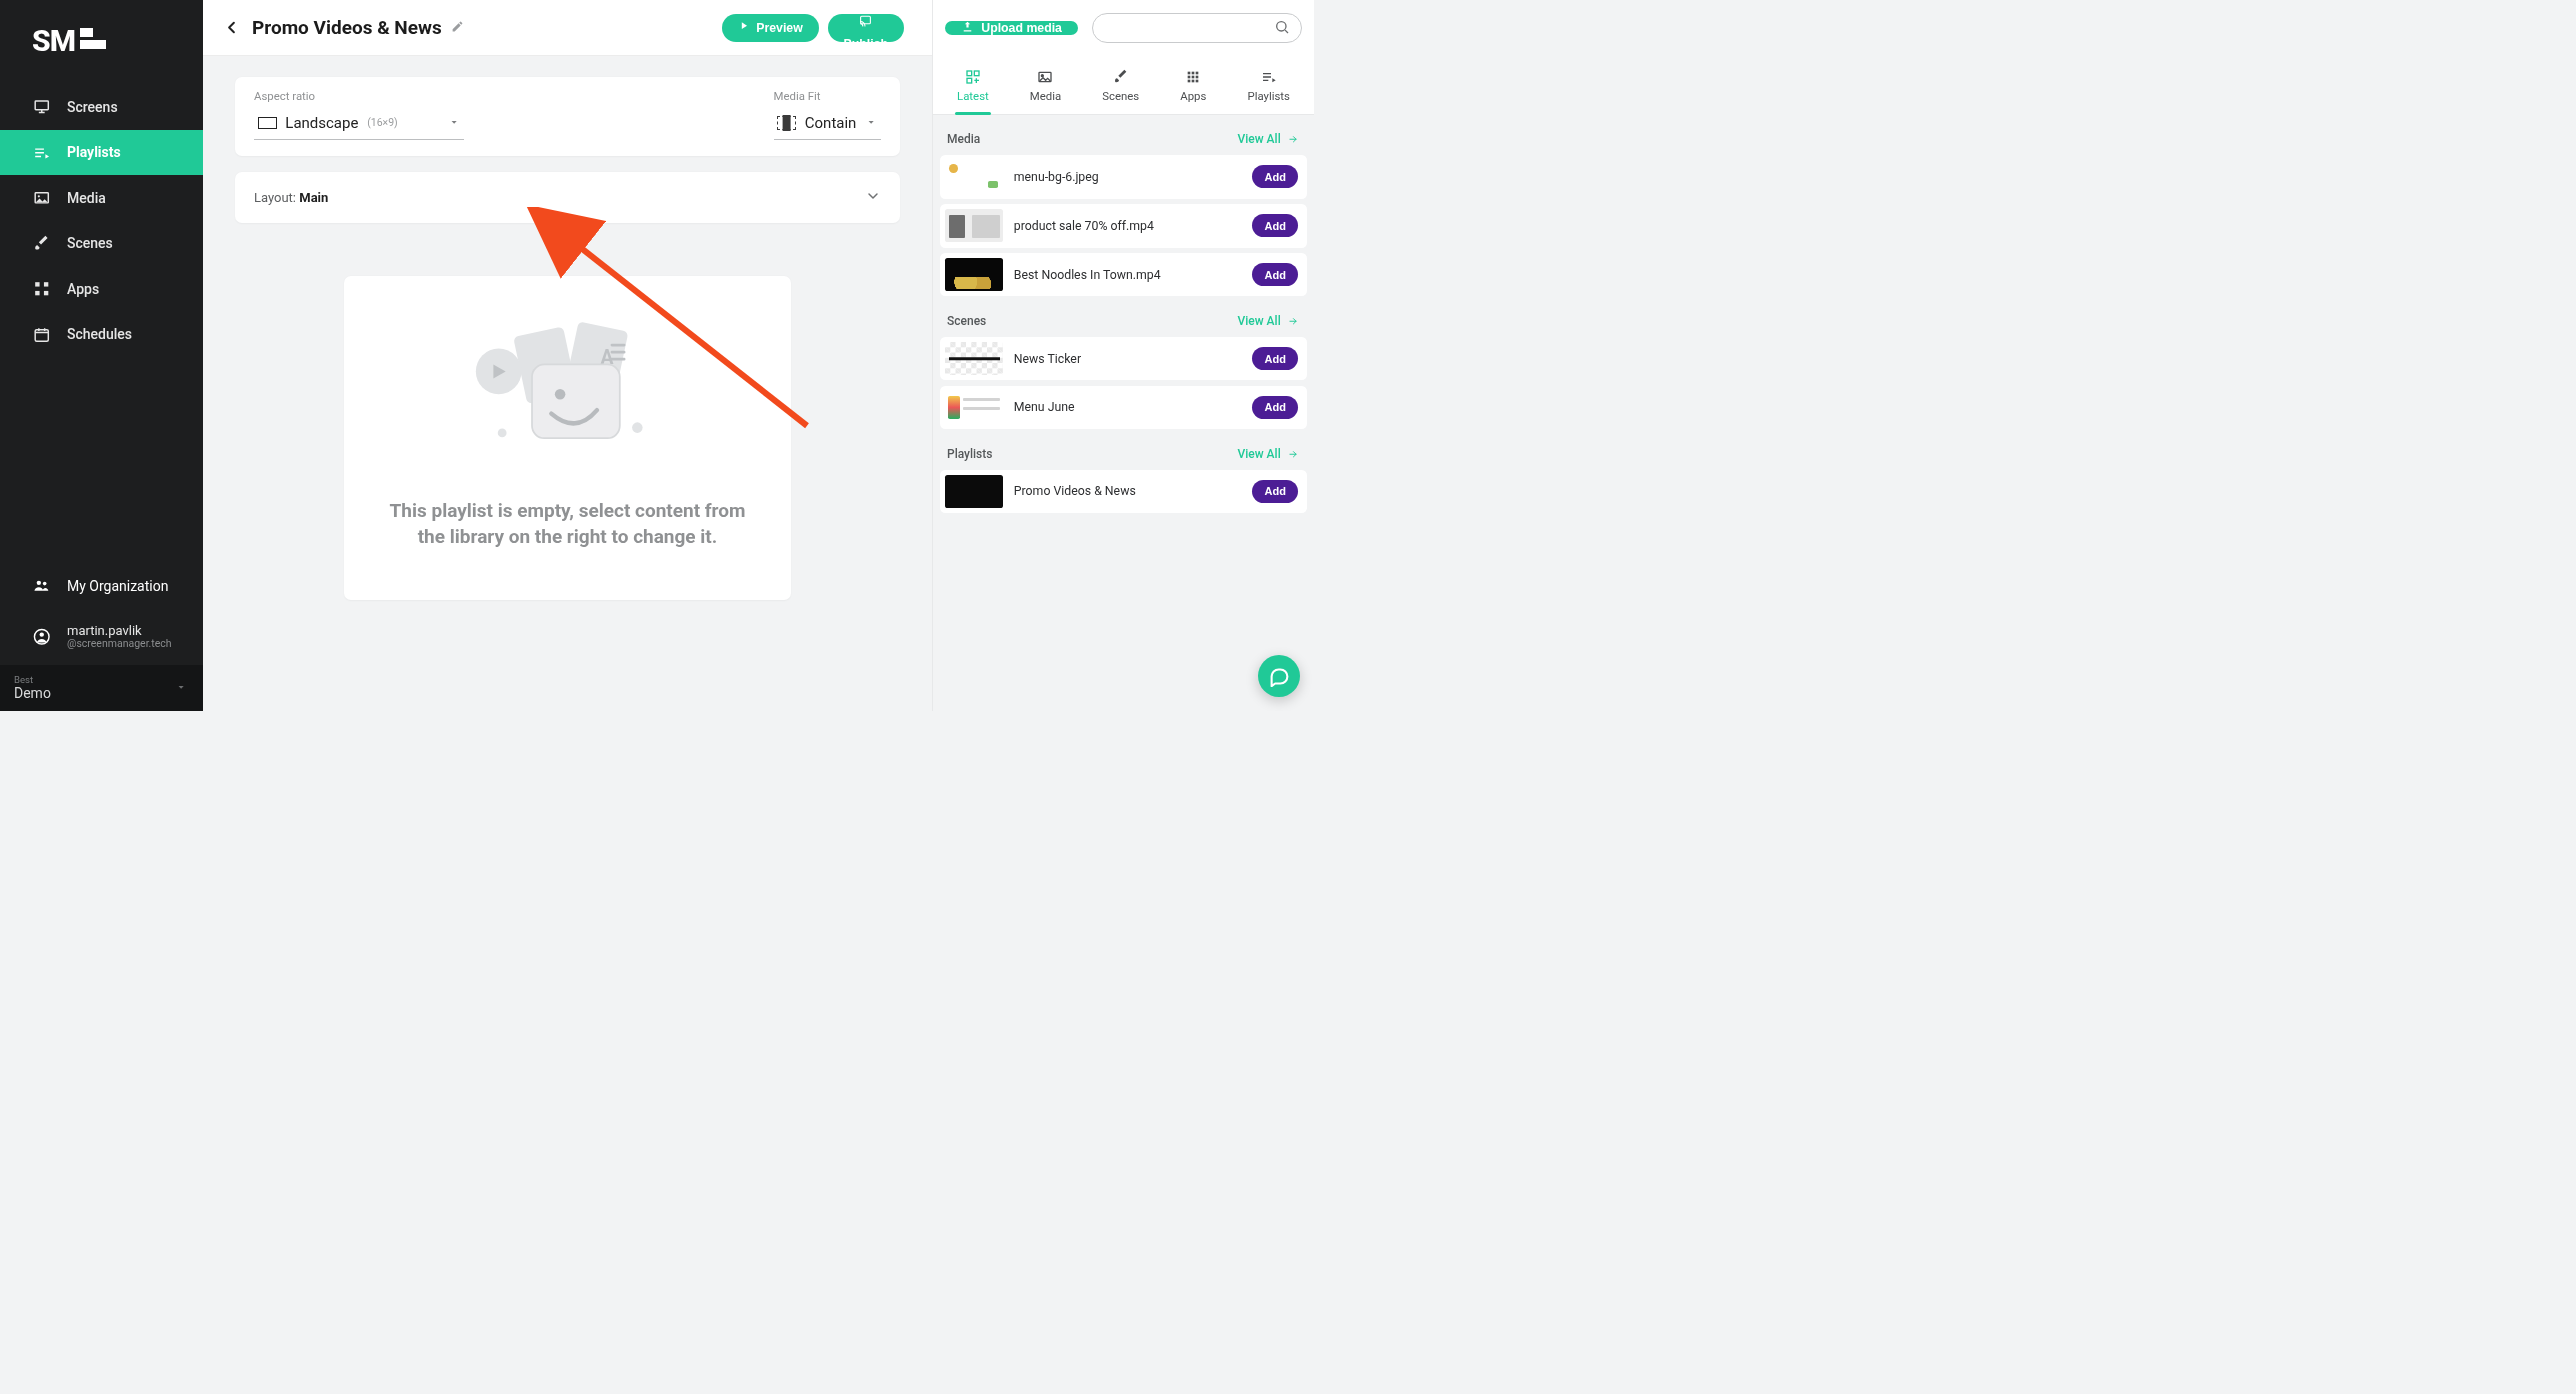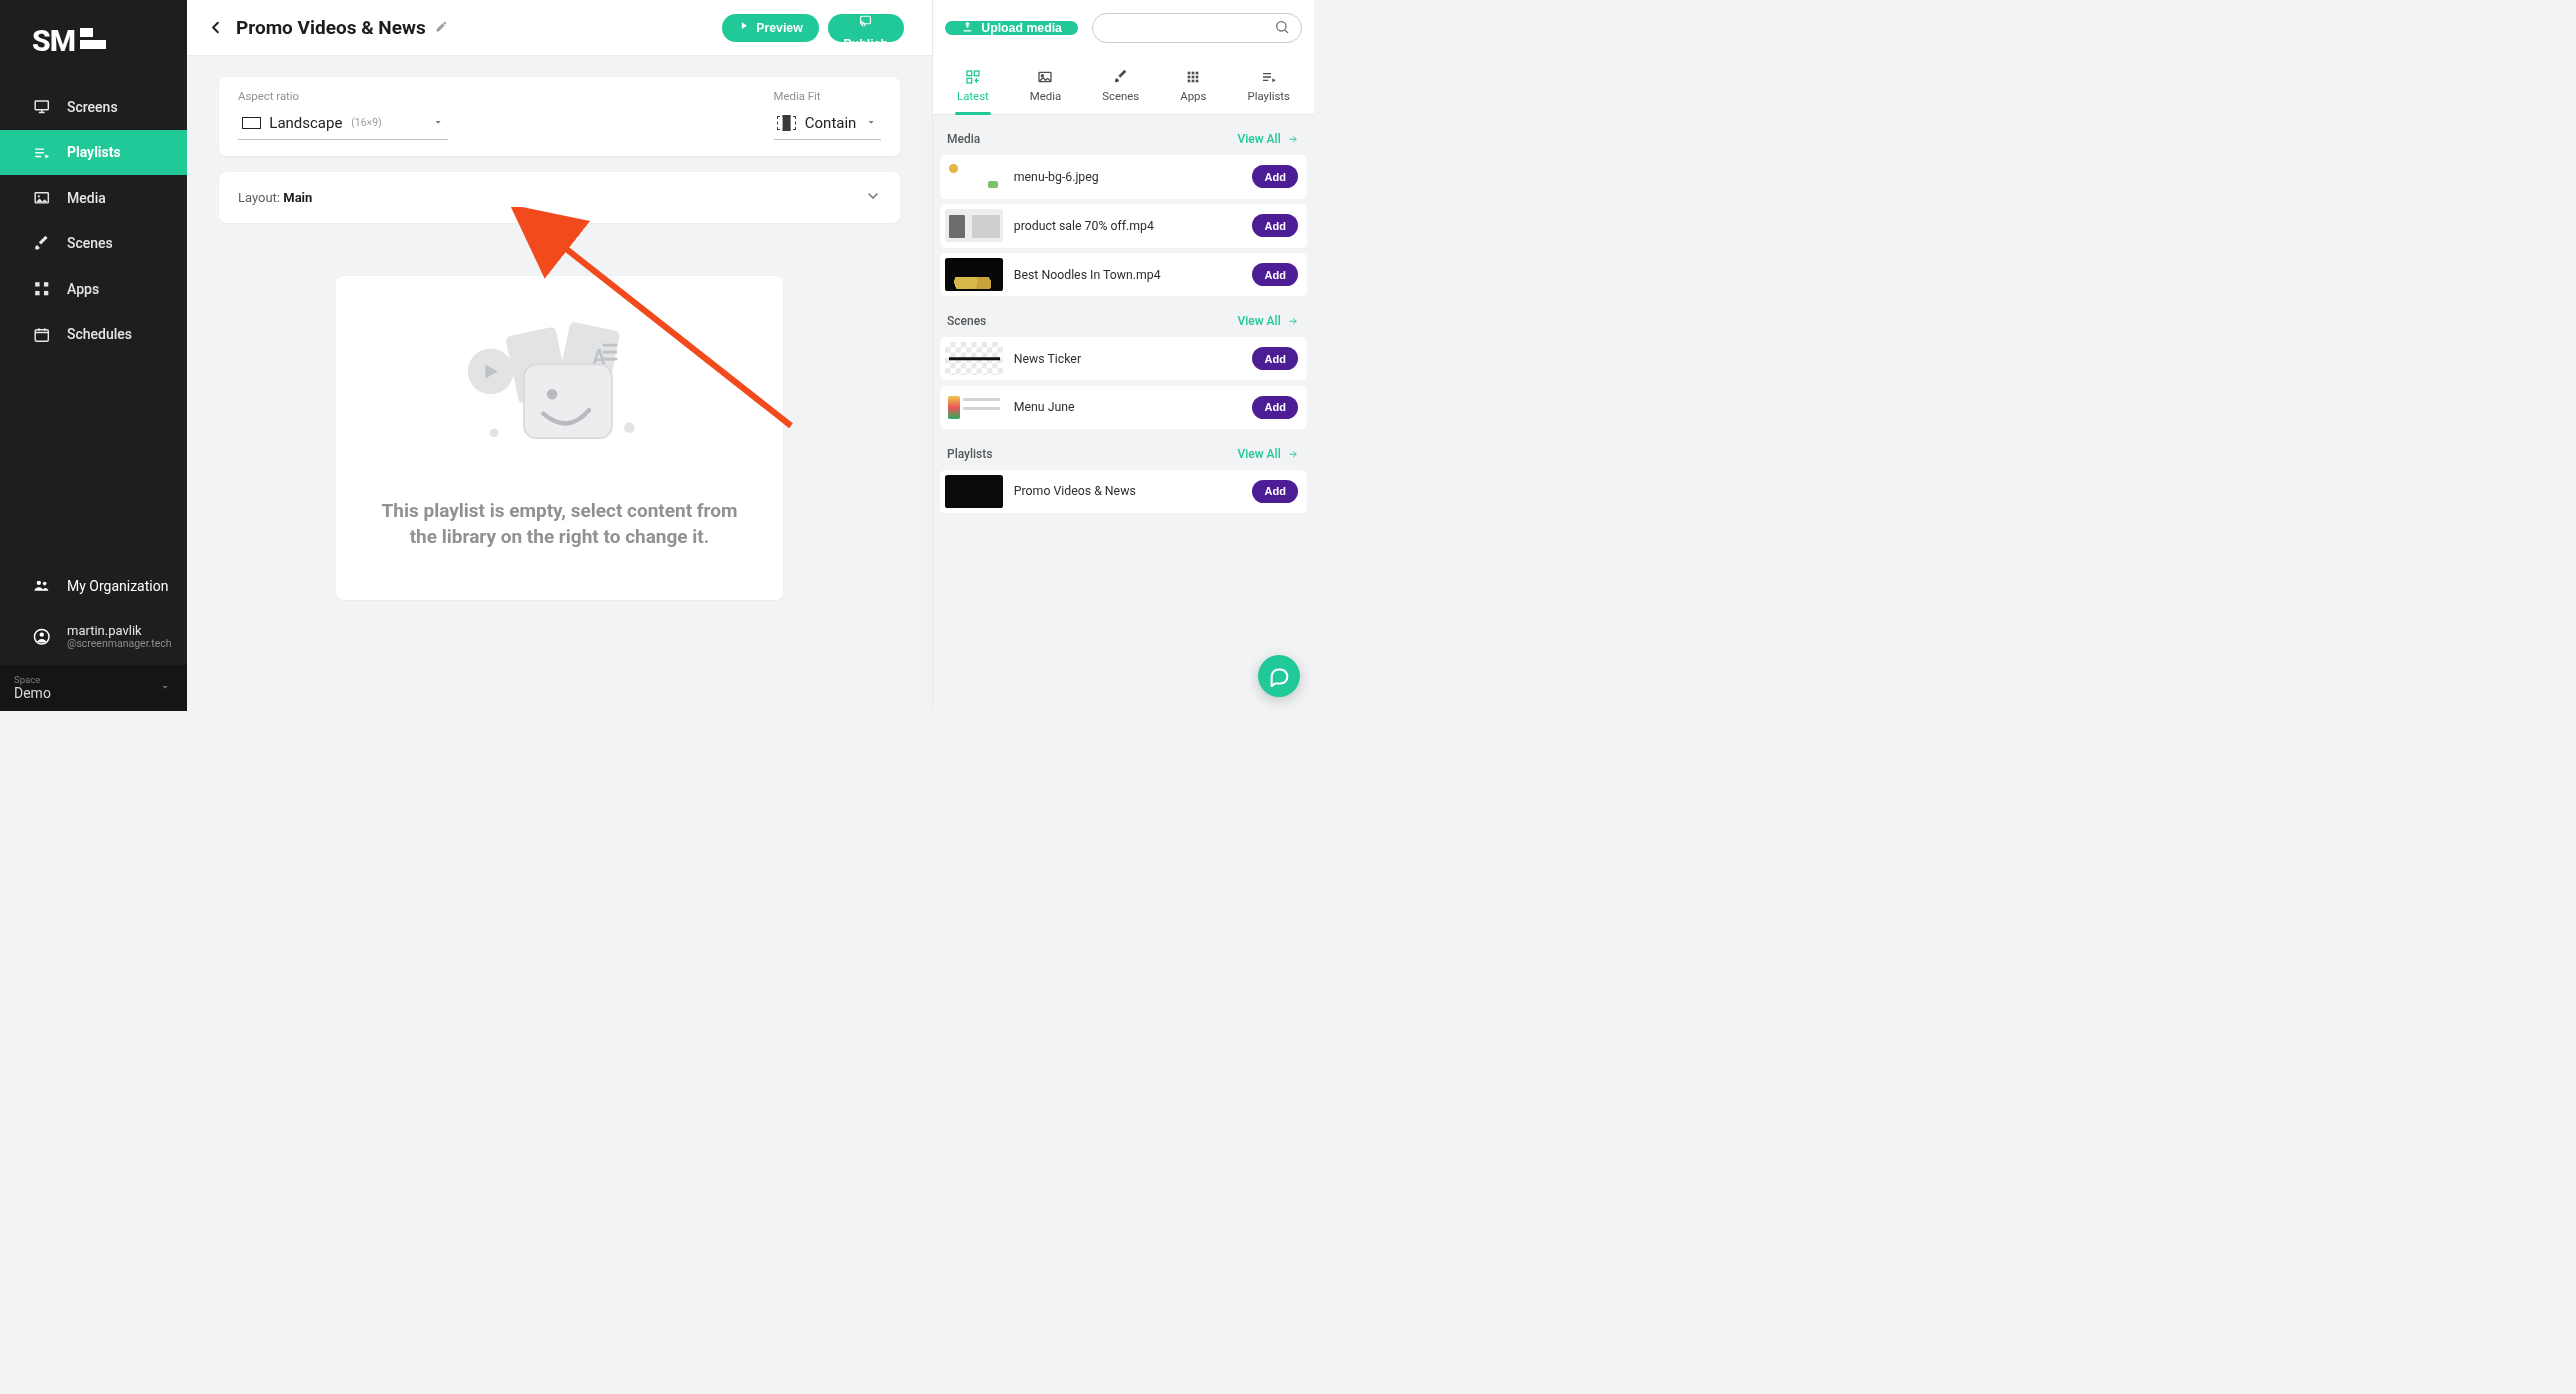--- a/index.html
+++ b/index.html
@@ -8,21 +8,21 @@
     background: #f2f3f4;
     width: 1314px;
     height: 711px;
     overflow: hidden;
     position: relative;
   }
   .app { display: flex; height: 100%; }
 
   
   .sidebar {
-    width: 187px;
+    width: 203px;
     background: #1d1e1f;
     color: #fff;
     display: flex;
     flex-direction: column;
     flex-shrink: 0;
     position: relative;
   }
   .logo {
     padding: 23px 32px 26px;
   }
@@ -497,21 +497,21 @@
               <circle cx="12" cy="9" r="3"></circle>
               <path d="M5 20c1-3 4-5 7-5s6 2 7 5"></path>
             </svg>
         </span>
         <span class="user-block">
           <div class="user-name">martin.pavlik</div>
           <div class="user-email">@screenmanager.tech</div>
         </span>
       </div>
       <div class="space">
-        <div class="space-label">Space</div>
+        <div class="space-label">Best</div>
         <div class="space-value">Demo</div>
         <span class="space-caret">
           <svg width="12.3" height="12.3" viewBox="0 0 24 24" fill="currentColor">
               <path d="M7 10l5 5 5-5z"></path>
             </svg>
         </span>
       </div>
     </div>
   </aside>
 

